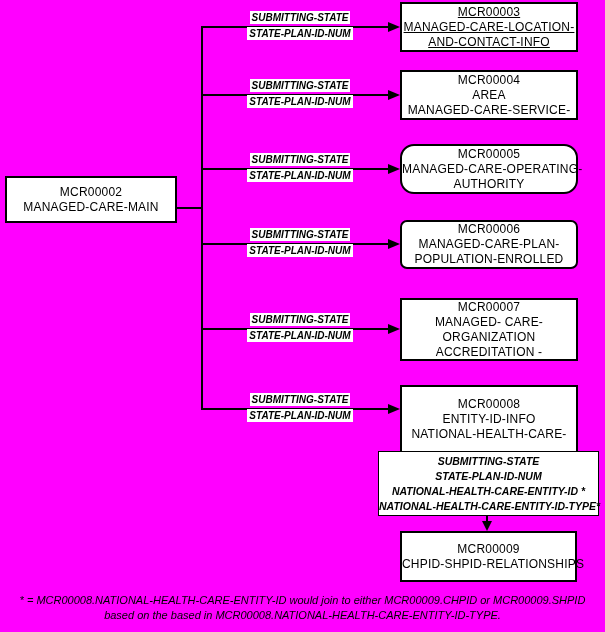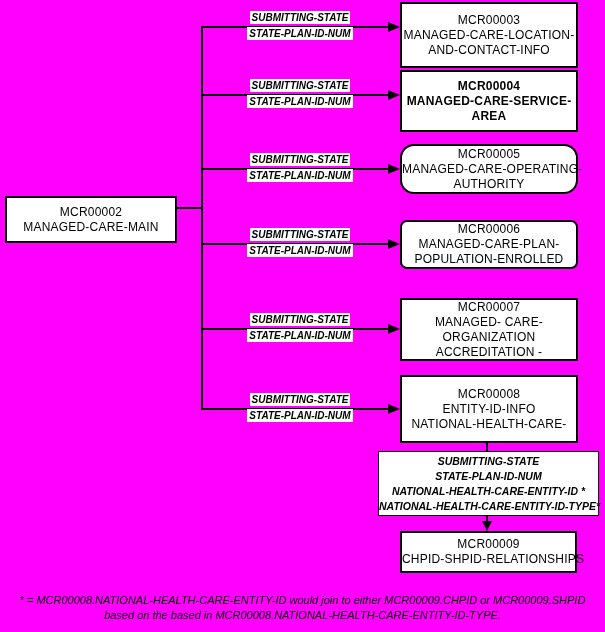--- a/index.html
+++ b/index.html
@@ -31,21 +31,21 @@
   .ebox{
     position:absolute;left:400px;width:178px;
     box-sizing:border-box;
     background:#fff;border:2px solid #000;
     display:flex;flex-direction:column;justify-content:center;
     text-align:center;color:#000;
     font-size:12px;line-height:15px;letter-spacing:0.2px;
     z-index:2;
   }
   .ebox div{white-space:nowrap;}
-  .root-box{left:5px;top:196px;width:172px;height:47px;}
+  .root-box{left:5px;top:176px;width:172px;height:47px;}
   
   .conn-label{
     position:absolute;left:240px;width:120px;
     text-align:center;z-index:3;
     font-style:italic;font-weight:bold;font-size:10px;line-height:13px;
     color:#000;letter-spacing:0;
   }
   .conn-label .row{height:13px;margin-bottom:3px;}
   .conn-label .row span{background:#fff;display:inline-block;padding:0 2px;white-space:nowrap;}
   
@@ -89,47 +89,47 @@
 
   <div class="vline" style="left:486px;top:437px;height:14px;"></div>
   <div class="vline" style="left:486px;top:516px;height:7px;"></div>
   <div class="arrow-down" style="left:482px;top:521px;"></div>
 
   <div class="ebox root-box">
     <div>MCR00002</div>
     <div>MANAGED-CARE-MAIN</div>
   </div>
 
-  <div class="ebox" style="top:2px;height:66px;">
+  <div class="ebox" style="top:2px;height:50px;text-decoration:underline;">
     <div>MCR00003</div>
     <div>MANAGED-CARE-LOCATION-</div>
     <div>AND-CONTACT-INFO</div>
   </div>
-  <div class="ebox" style="top:70px;height:62px;font-weight:bold;">
+  <div class="ebox" style="top:70px;height:50px;">
     <div>MCR00004</div>
+    <div>AREA</div>
     <div>MANAGED-CARE-SERVICE-</div>
-    <div>AREA</div>
   </div>
   <div class="ebox" style="top:144px;height:50px;border-radius:14px;">
     <div>MCR00005</div>
     <div>MANAGED-CARE-OPERATING-</div>
     <div>AUTHORITY</div>
   </div>
   <div class="ebox" style="top:220px;height:49px;border-radius:7px;">
     <div>MCR00006</div>
     <div>MANAGED-CARE-PLAN-</div>
     <div>POPULATION-ENROLLED</div>
   </div>
   <div class="ebox" style="top:298px;height:63px;">
     <div>MCR00007</div>
     <div>MANAGED- CARE-</div>
     <div>ORGANIZATION</div>
     <div>ACCREDITATION -</div>
   </div>
-  <div class="ebox" style="top:375px;height:68px;">
+  <div class="ebox" style="top:385px;height:68px;">
     <div>MCR00008</div>
     <div>ENTITY-ID-INFO</div>
     <div>NATIONAL-HEALTH-CARE-</div>
   </div>
 
   <div class="conn-label" style="top:11px;">
     <div class="row"><span>SUBMITTING-STATE</span></div>
     <div class="row"><span>STATE-PLAN-ID-NUM</span></div>
   </div>
   <div class="conn-label" style="top:79px;">
@@ -153,21 +153,21 @@
     <div class="row"><span>STATE-PLAN-ID-NUM</span></div>
   </div>
 
   <div class="join-box">
     <div>SUBMITTING-STATE</div>
     <div>STATE-PLAN-ID-NUM</div>
     <div>NATIONAL-HEALTH-CARE-ENTITY-ID *</div>
     <div>NATIONAL-HEALTH-CARE-ENTITY-ID-TYPE*</div>
   </div>
 
-  <div class="ebox" style="top:531px;height:42px;width:177px;">
+  <div class="ebox" style="top:531px;height:51px;width:177px;">
     <div>MCR00009</div>
     <div>CHPID-SHPID-RELATIONSHIPS</div>
   </div>
 
   <div class="footnote">
     <div>* = MCR00008.NATIONAL-HEALTH-CARE-ENTITY-ID would join to either MCR00009.CHPID or MCR00009.SHPID</div>
     <div>based on the based in MCR00008.NATIONAL-HEALTH-CARE-ENTITY-ID-TYPE.</div>
   </div>
 
 </div>

